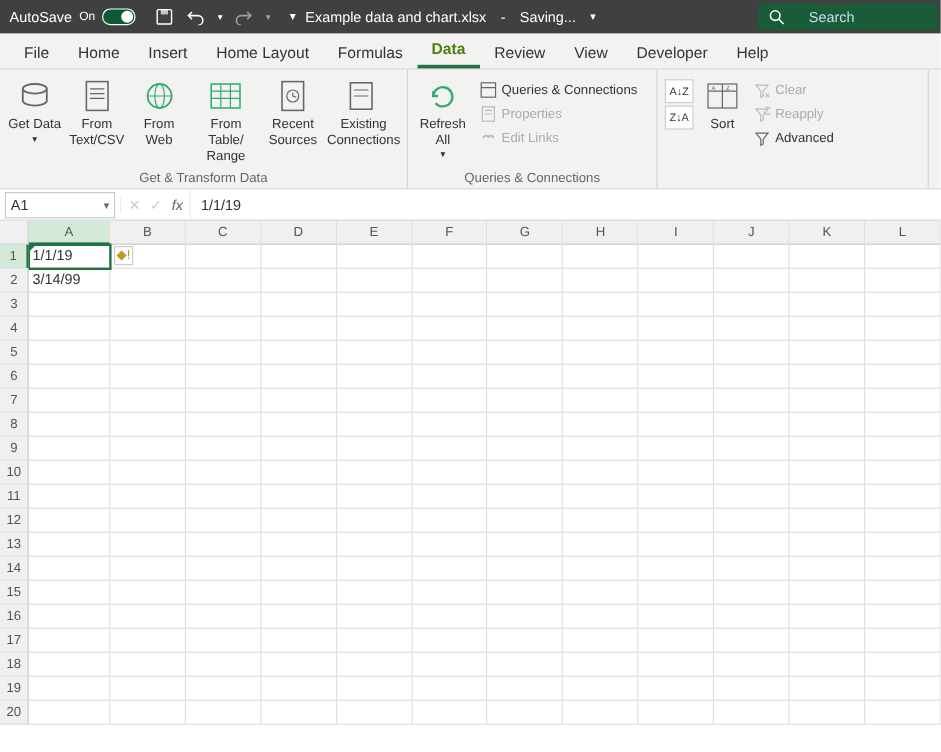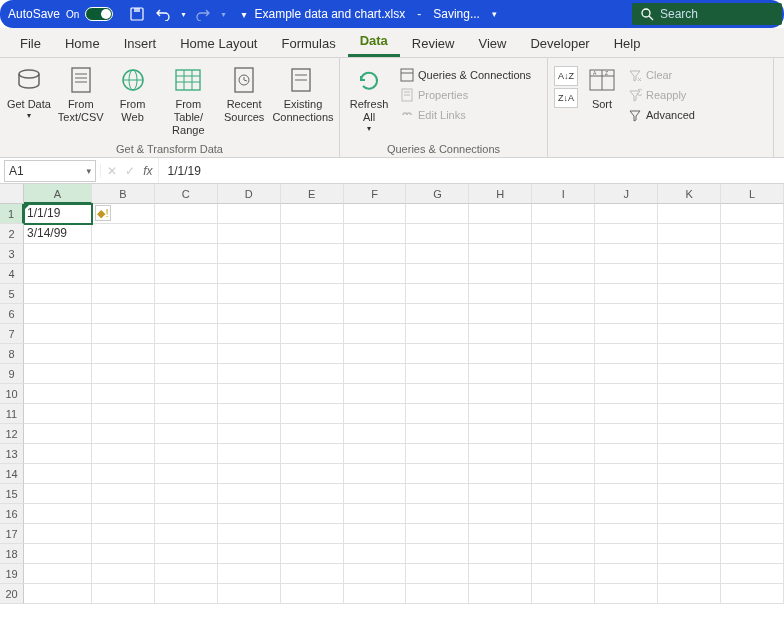--- a/index.html
+++ b/index.html
@@ -1,26 +1,26 @@
 <!DOCTYPE html>
 <html><head>
 <meta charset="utf-8">
 <style>
 * { margin: 0; padding: 0; box-sizing: border-box; font-family: 'Segoe UI', Tahoma, sans-serif; }
 body { background: #fff; font-size: 12px; color: #333; width: 784px; height: 627px; overflow: hidden; }
 
 
-.title-bar { background: #1d4ed8; height: 28px; display: flex; align-items: center; color: #fff; font-size: 12px; border-radius: 13px; }
+.title-bar { background: #404040; height: 28px; display: flex; align-items: center; color: #fff; font-size: 12px; }
 .autosave { display: flex; align-items: center; gap: 6px; padding: 0 8px; }
 .toggle { width: 28px; height: 14px; background: #0c5a34; border-radius: 7px; position: relative; border: 1px solid #fff; }
 .toggle-knob { width: 10px; height: 10px; background: #fff; border-radius: 50%; position: absolute; right: 1px; top: 1px; }
 .qat { display: flex; align-items: center; gap: 10px; padding: 0 8px; }
 .qat-icon { width: 16px; height: 16px; display: flex; align-items: center; justify-content: center; cursor: pointer; }
 .title-center { flex: 1; text-align: center; display: flex; justify-content: flex-start; align-items: center; gap: 12px; }
-.search-box { background: #1a5c38; height: 22px; width: 150px; margin-right: 2px; display: flex; align-items: center; padding: 0 8px; gap: 6px; border-radius: 2px; }
+.search-box { background: #1a5c38; height: 22px; width: 150px; margin-right: 2px; display: flex; align-items: center; padding: 0 8px; gap: 20px; border-radius: 2px; }
 
 
 .tab-strip { background: #f3f2f1; height: 30px; display: flex; align-items: flex-end; border-bottom: 1px solid #d4d4d4; padding-left: 8px; }
 .tab { padding: 6px 12px; cursor: pointer; font-size: 13px; color: #333; }
 .tab.active { border-bottom: 3px solid #217346; color: #4d7c0f; font-weight: 600; }
 
 
 .ribbon { background: #f3f2f1; height: 100px; display: flex; border-bottom: 1px solid #d4d4d4; }
 .ribbon-group { border-right: 1px solid #d4d4d4; display: flex; flex-direction: column; padding: 2px 4px 0; }
 .group-content { flex: 1; display: flex; align-items: flex-start; gap: 2px; padding-top: 2px; }

